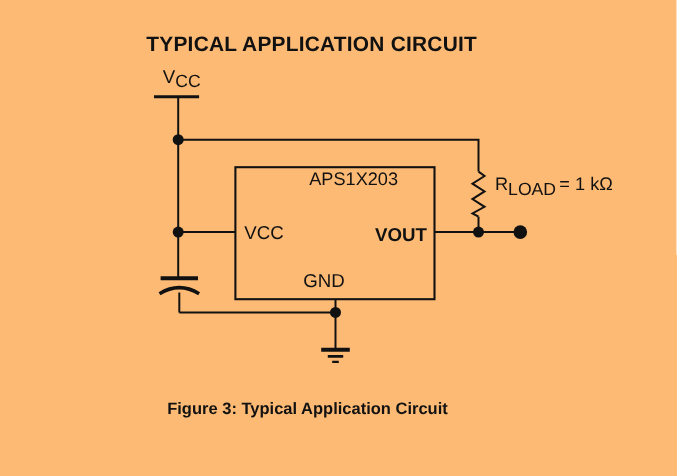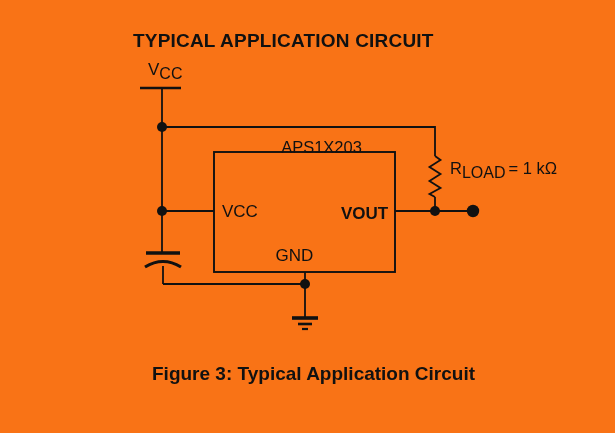--- a/index.html
+++ b/index.html
@@ -3,21 +3,21 @@
 <meta charset="utf-8">
 <style>
   * { margin: 0; padding: 0; box-sizing: border-box; }
   html, body { background: #ffffff; }
   body { font-family: "Liberation Sans", "DejaVu Sans", sans-serif; }
 
   .stage {
     position: relative;
     width: 615px;
     height: 433px;
-    background: #f97316;
+    background: #fdba74;
     color: #111111;
     overflow: hidden;
   }
 
   .circuit-svg {
     position: absolute;
     left: 0; top: 0;
     width: 615px; height: 433px;
   }
 
@@ -25,41 +25,41 @@
 
   .page-title {
     left: 133px; top: 30px;
     font-size: 19px;
     font-weight: bold;
     letter-spacing: 0.2px;
   }
 
   .figure-caption {
     left: 152px; top: 363px;
-    font-size: 19px;
+    font-size: 15px;
     font-weight: bold;
   }
 
   
   .sym { font-size: 16.5px; }
   .sym .sub {
     font-size: 16px;
     position: relative;
     top: 4px;
   }
   .sym .val { margin-left: 3px; text-align: right; }
 
   .vcc-supply-label { left: 148px; top: 60px; font-size: 17px; }
 
   .cbyp-label  { left: 28px;  top: 246px; }
   .rload-label { left: 450px; top: 159px; }
 
   
   .chip-name {
-    left: 214px; top: 138px; width: 215px;
+    left: 214px; top: 154px; width: 215px;
     text-align: center;
     font-size: 16.5px;
   }
   .pin-label { font-size: 17px; }
   .pin-vcc  { left: 222px; top: 202px; }
   .pin-vout { left: 341px; top: 204px; font-weight: bold; }
   .pin-gnd  { left: 214px; top: 246px; width: 161px; text-align: center; }
 </style>
 </head>
 <body>

